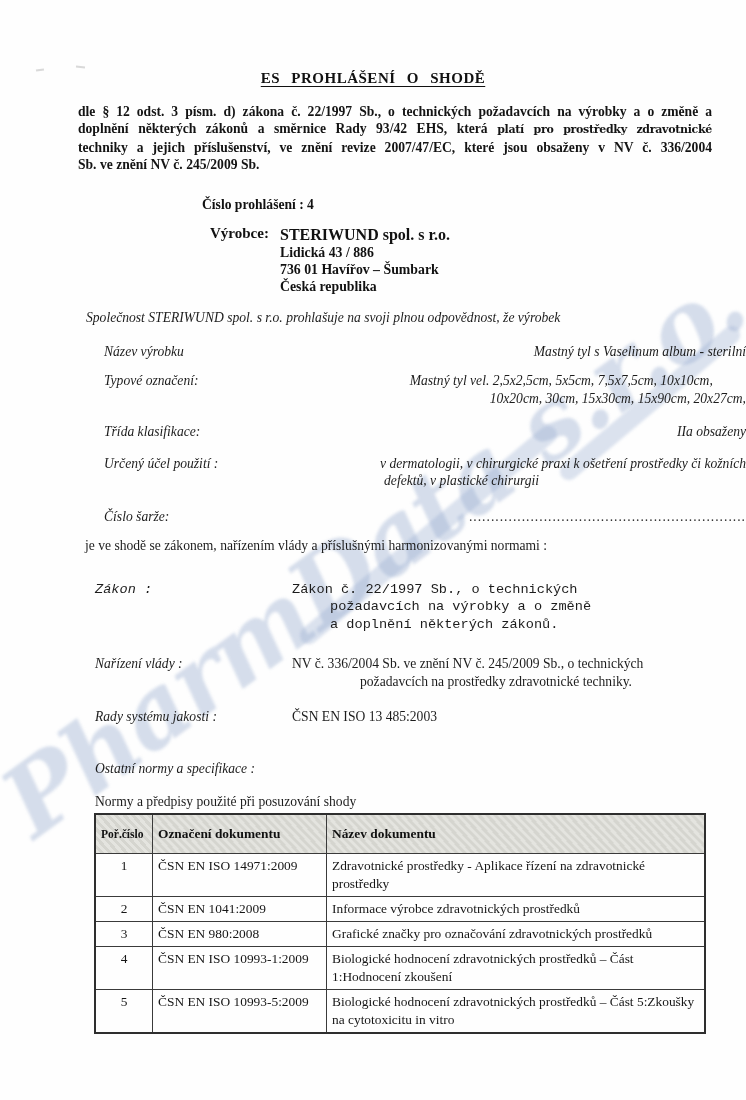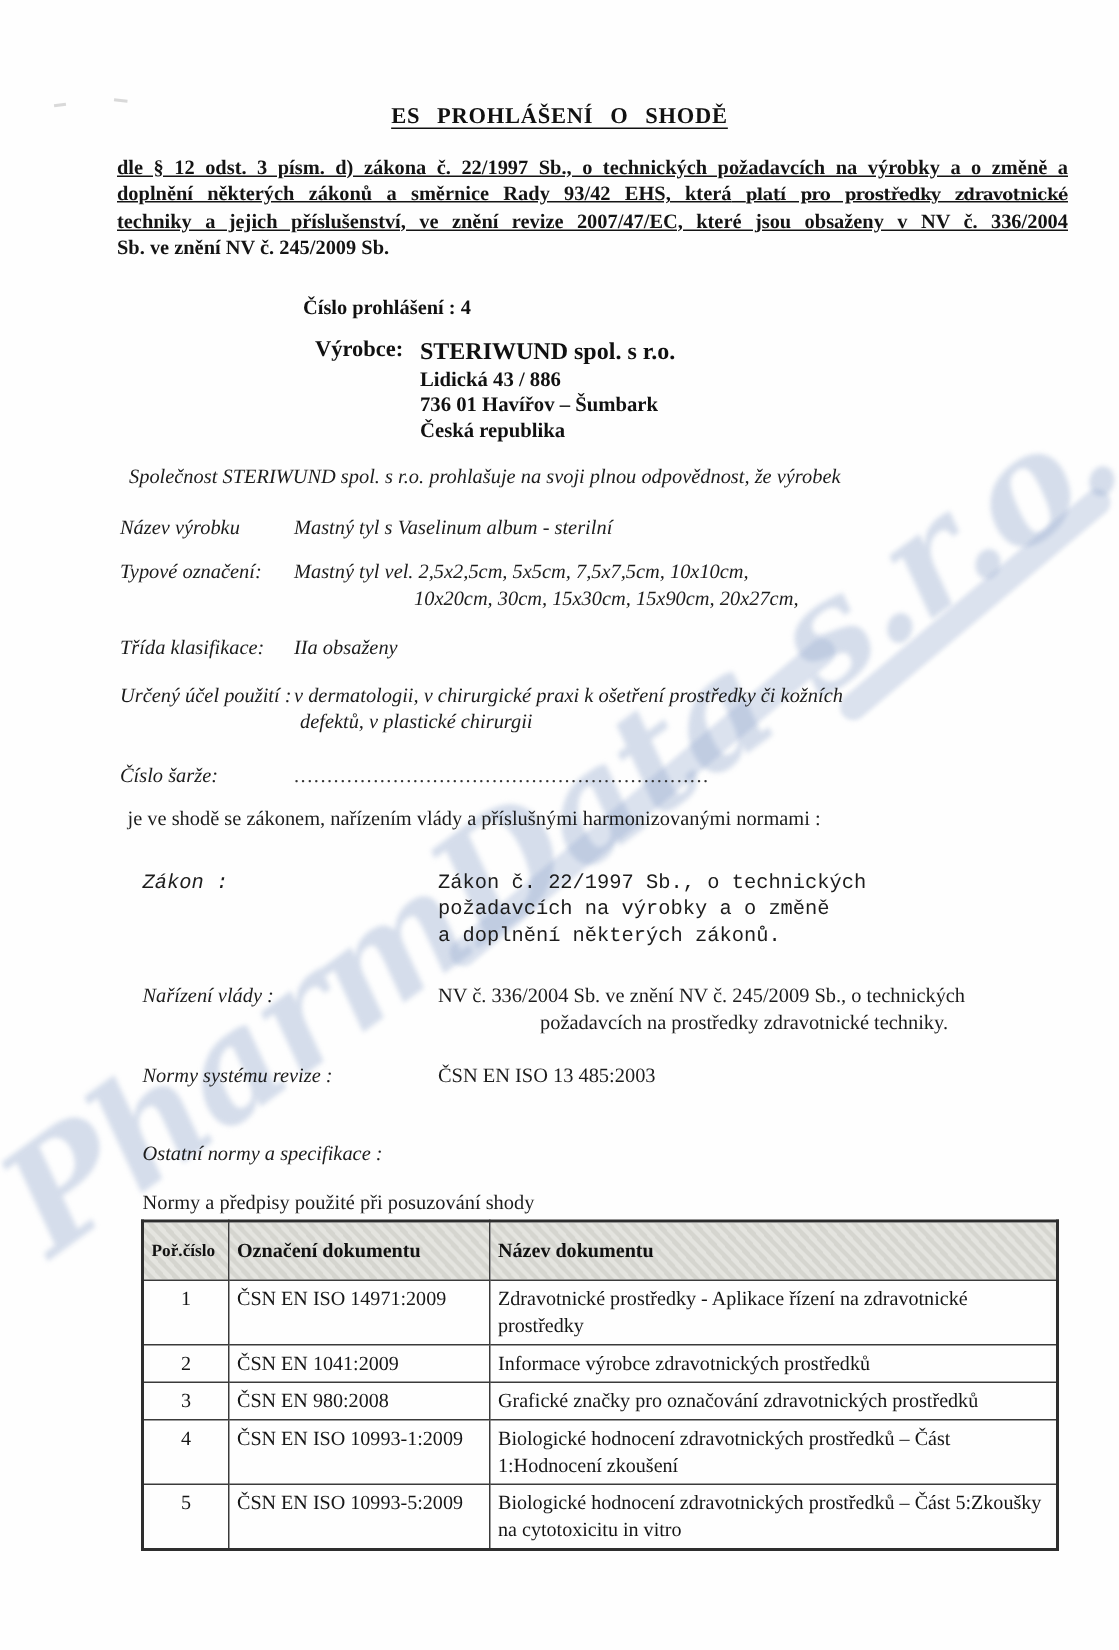--- a/index.html
+++ b/index.html
@@ -31,47 +31,47 @@
   .sm1 { left:36px; top:69px; width:8px; height:2px; transform:rotate(-8deg); }
   .sm2 { left:76px; top:66px; width:9px; height:2px; transform:rotate(6deg); }
 
   .title {
     margin:0; padding-top:70px; text-align:center;
     font-size:15px; font-weight:bold; letter-spacing:.5px; word-spacing:7px;
     text-decoration:underline; text-underline-offset:3px; color:#111;
   }
 
   .intro { margin:15px 34px 0 78px; font-weight:bold; color:#141414; }
-  .intro .jline { text-align:justify; text-align-last:justify;text-decoration:underline; }
+  .intro .jline { text-align:justify; text-align-last:justify; }
   .intro-em { font-family:"DejaVu Serif", serif; font-size:11px;
               letter-spacing:-.3px; white-space:nowrap; }
 
   .decl-number { margin:22px 0 0 202px; font-weight:bold; color:#111; }
 
   .manufacturer { display:flex; margin:12px 0 0 210px; }
   .manu-label { width:70px; font-weight:bold; font-size:15px; color:#111; }
   .manu-name { font-weight:bold; font-size:16px; line-height:19px; color:#111; }
   .manu-addr { font-weight:bold; font-size:13.8px; line-height:17px; color:#111; }
 
   .statement { margin:14px 30px 0 86px; font-style:italic; }
 
-  .frow { display:flex; align-items:flex-start; margin-left:80px; }
+  .frow { display:flex; align-items:flex-start; margin-left:104px;justify-content:space-between; }
   .flabel { width:116px; flex-shrink:0; font-style:italic; }
   .fval { font-style:italic; }
   .mt16 { margin-top:16px; } .mt14 { margin-top:14px; }
   .mt12 { margin-top:12px; } .mt18 { margin-top:18px; }
   .ind2 { margin-left:80px; } .ind3 { margin-left:48px; }
   .pind { margin-left:4px; }
   .dots { font-style:normal; letter-spacing:1px; color:#333; }
 
   .conformity { margin:12px 0 0 85px; }
 
   .lrow { display:flex; align-items:flex-start; margin-left:95px; }
   .llabel { width:197px; flex-shrink:0; font-style:italic; }
-  .lind1 { } .lind2 { margin-left:68px; }
+  .lind1 { margin-left:38px; } .lind2 { margin-left:68px; }
   .lmt26 { margin-top:26px;font-family:Liberation Mono, monospace; } .lmt22 { margin-top:22px; } .lmt18 { margin-top:18px; }
 
   .other-norms { margin:34px 0 0 95px; font-style:italic; }
   .table-caption { margin:16px 0 0 95px; }
 
   table.norms {
     margin:2px 0 0 94px; width:612px; border-collapse:collapse;
     font-size:13.4px; color:#161616; table-layout:fixed;
   }
   table.norms th, table.norms td {
@@ -169,21 +169,21 @@
 
     <div class="lrow lmt22">
       <div class="llabel">Nařízení vlády :</div>
       <div>
         <div>NV č. 336/2004 Sb. ve znění NV č. 245/2009 Sb., o technických</div>
         <div class="lind2">požadavcích na prostředky zdravotnické techniky.</div>
       </div>
     </div>
 
     <div class="lrow lmt18">
-      <div class="llabel">Normy systému revize :</div>
+      <div class="llabel">Rady systému jakosti :</div>
       <div>ČSN EN ISO  13 485:2003</div>
     </div>
 
     <div class="other-norms">Ostatní normy a specifikace :</div>
 
     <div class="table-caption">Normy a předpisy použité při posuzování shody</div>
 
     <table class="norms">
       <thead>
         <tr>

